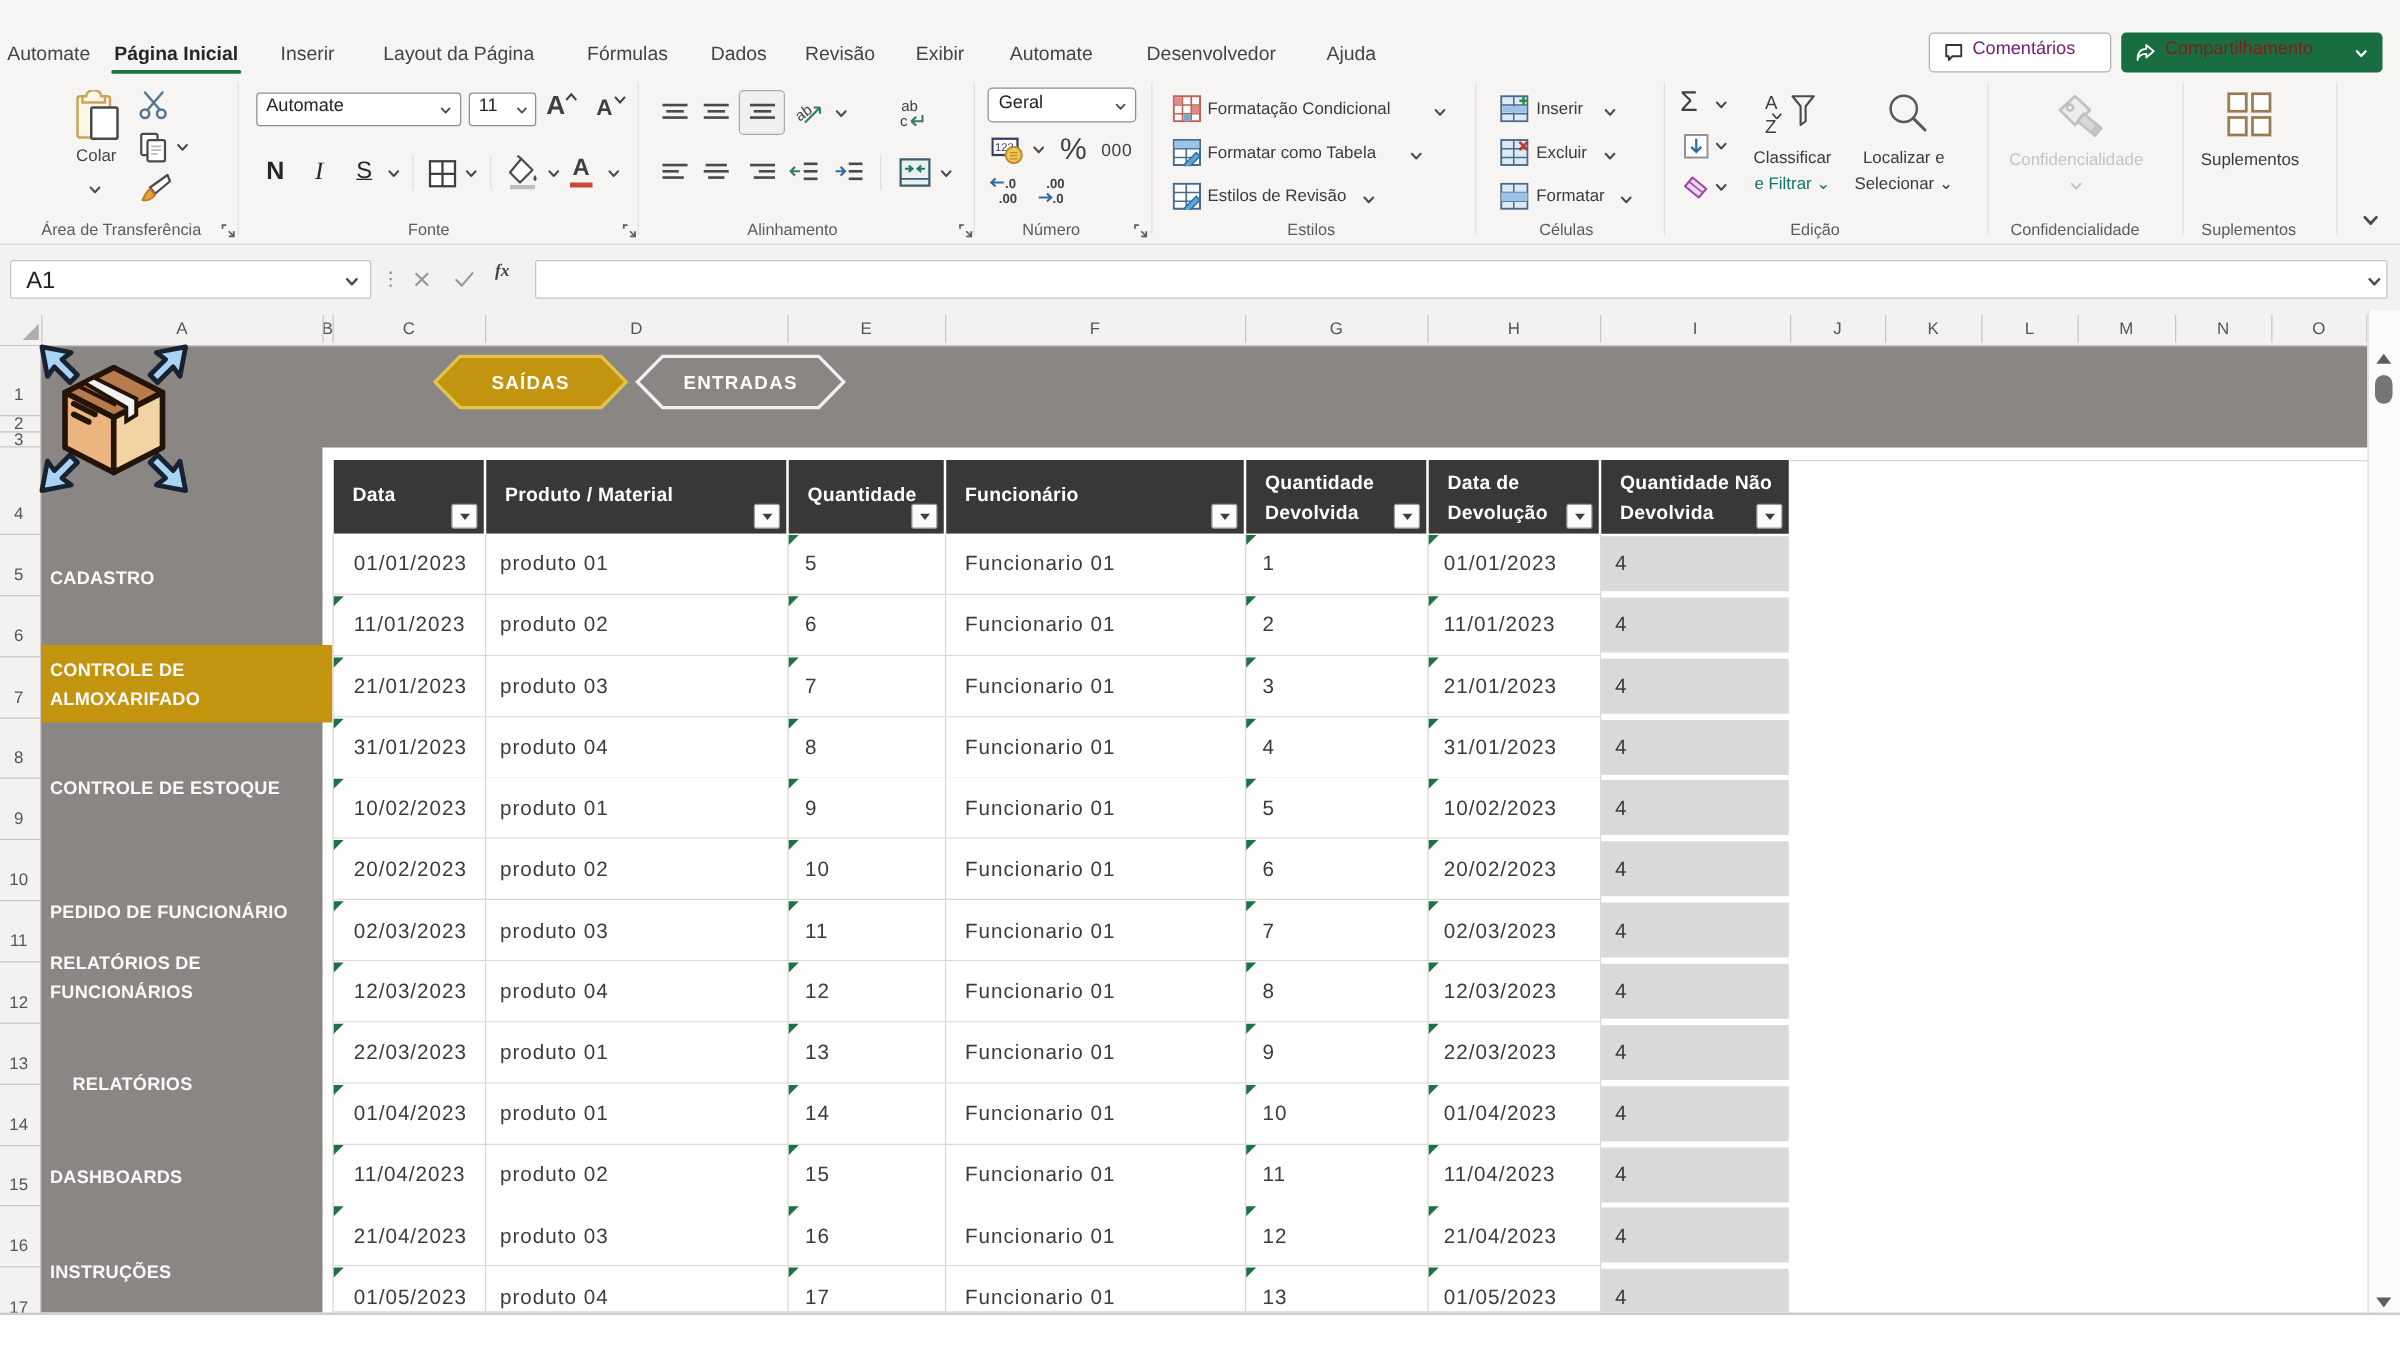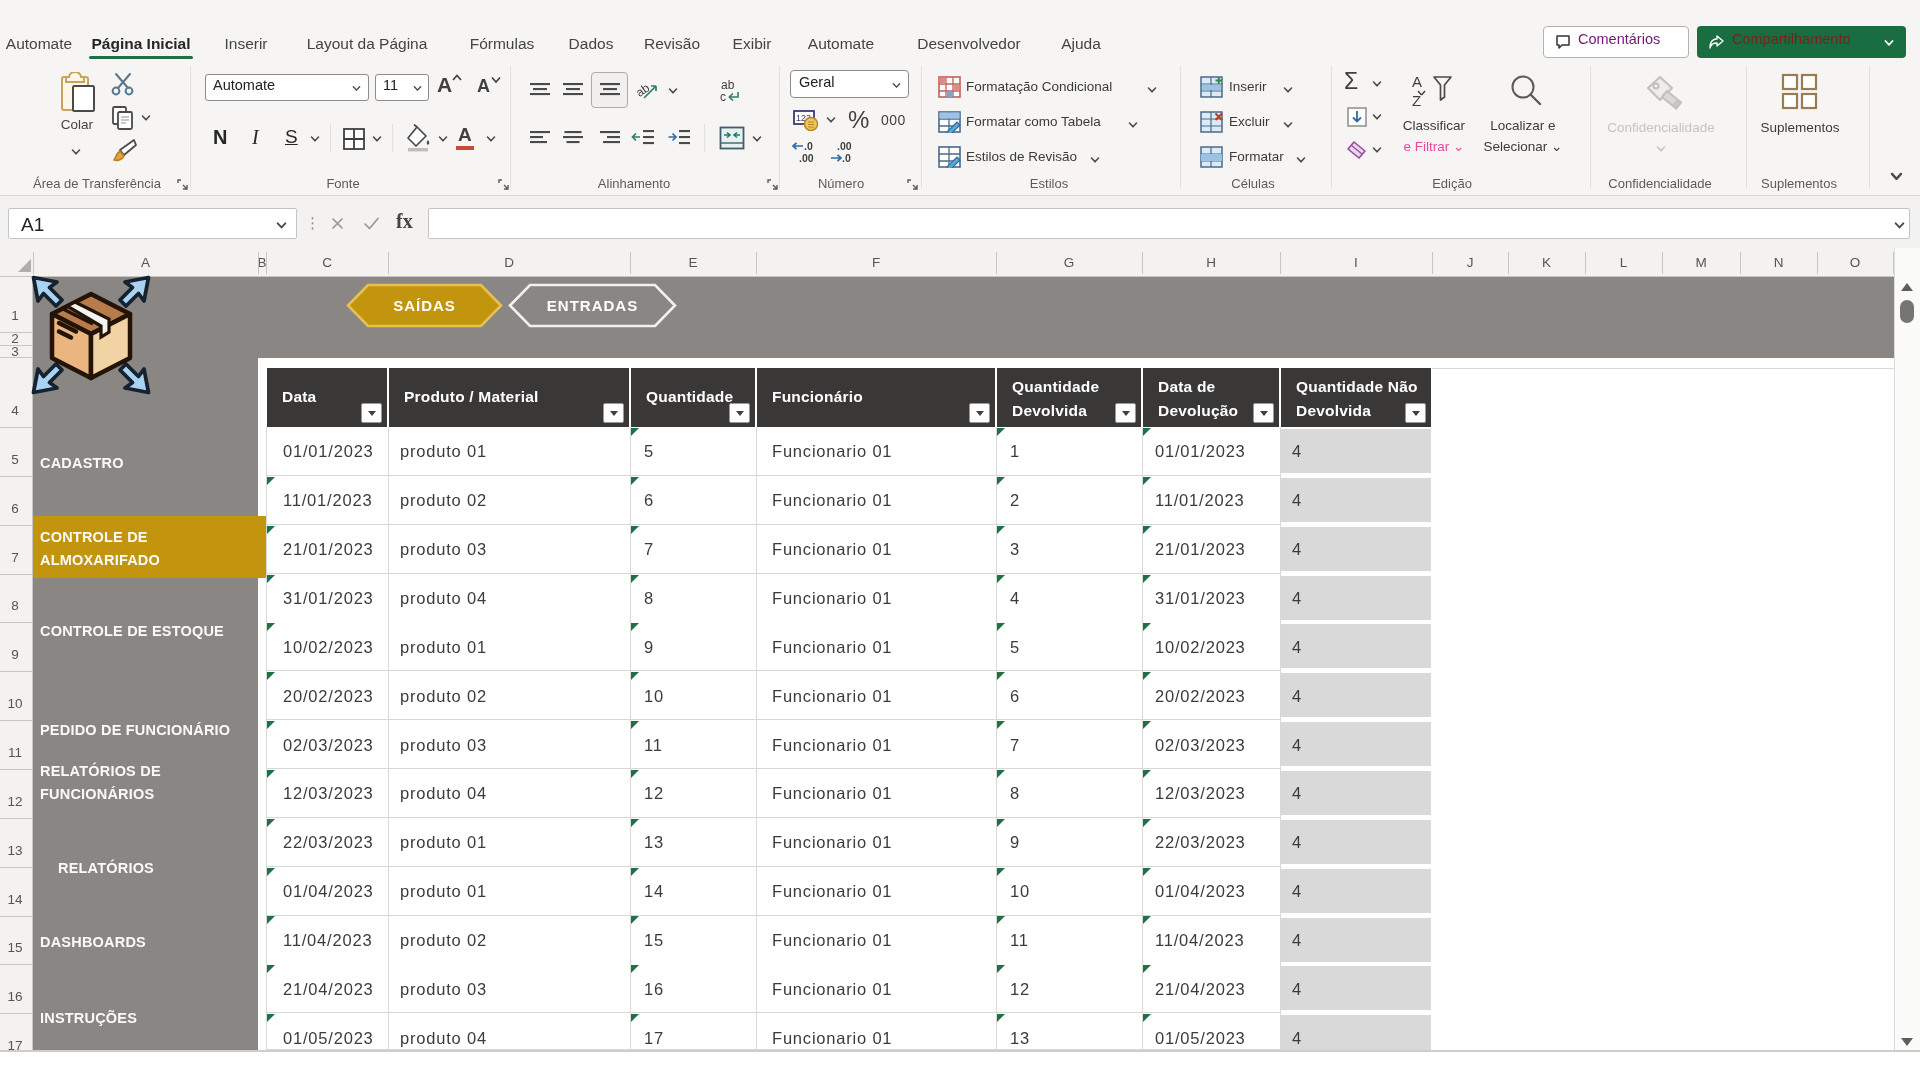--- a/index.html
+++ b/index.html
@@ -314,21 +314,21 @@
 <svg style="position:absolute;left:1372px;top:145px" width="10" height="10" viewBox="0 0 10 10">
     <path d="M1.5 3 L5 6.8 L8.5 3" fill="none" stroke="#4a4a4a" stroke-width="1.6" stroke-linecap="round" stroke-linejoin="round"></path>
   </svg>
 <svg style="position:absolute;left:1410px;top:72px" width="44" height="40" viewBox="0 0 44 40">
 <text x="2" y="15" font-size="15" fill="#3f3f3f">A</text>
 <text x="2" y="34" font-size="15" fill="#3f3f3f">Z</text>
 <path d="M8 19 l3.5 4 M11.5 23 l3.5 -4" stroke="#3f3f3f" stroke-width="1.4" fill="none"></path>
 <path d="M24 5 h17 l-6.5 8 v12 l-4 3 v-15 z" fill="none" stroke="#4a4a4a" stroke-width="1.7" stroke-linejoin="round"></path>
 </svg>
 <div style="position:absolute;left:1398px;top:118px;width:72px;text-align:center;font-size:13.5px;color:#3b3b3b">Classificar</div>
-<div style="position:absolute;left:1398px;top:138px;width:72px;text-align:center;font-size:13.5px;color:#ec4899">e Filtrar ⌄</div>
+<div style="position:absolute;left:1398px;top:138px;width:72px;text-align:center;font-size:13.5px;color:#0f766e">e Filtrar ⌄</div>
 <svg style="position:absolute;left:1506px;top:72px" width="40" height="40" viewBox="0 0 40 40">
 <circle cx="17" cy="15" r="10.5" fill="none" stroke="#5a5a5a" stroke-width="2"></circle>
 <path d="M24.5 22.5 L34 32" stroke="#5a5a5a" stroke-width="2.4" stroke-linecap="round"></path>
   </svg>
 <div style="position:absolute;left:1480px;top:118px;width:86px;text-align:center;font-size:13.5px;color:#3b3b3b">Localizar e</div>
 <div style="position:absolute;left:1480px;top:138px;width:86px;text-align:center;font-size:13.5px;color:#3b3b3b">Selecionar ⌄</div>
 <svg style="position:absolute;left:1642px;top:72px" width="42" height="42" viewBox="0 0 42 42">
 <g stroke="#c3c1bf" fill="#efedeb" stroke-width="2.2" stroke-linejoin="round">
 <path d="M6 16 L18 5 L30 16 L18 28 z"></path>
 <circle cx="14" cy="14" r="2.4" fill="#fff"></circle>
@@ -358,21 +358,21 @@
 <svg style="position:absolute;left:276px;top:220px" width="11" height="11" viewBox="0 0 10 10">
     <path d="M1.5 3 L5 6.8 L8.5 3" fill="none" stroke="#4a4a4a" stroke-width="1.7" stroke-linecap="round" stroke-linejoin="round"></path>
   </svg>
 <div style="position:absolute;left:305px;top:214px;font-size:15px;color:#8a8886;letter-spacing:0">⋮</div>
 <svg style="position:absolute;left:330px;top:216px" width="15" height="15" viewBox="0 0 15 15">
     <path d="M3 3 L12 12 M12 3 L3 12" stroke="#9a9896" stroke-width="1.7" stroke-linecap="round"></path>
   </svg>
 <svg style="position:absolute;left:363px;top:216px" width="17" height="15" viewBox="0 0 17 15">
     <path d="M2 8 L6.5 12.5 L15 2.5" fill="none" stroke="#9a9896" stroke-width="1.7" stroke-linecap="round" stroke-linejoin="round"></path>
   </svg>
-<div style="position:absolute;left:396px;top:210px;font-size:20px;font-family:'Liberation Serif',serif;font-weight:bold;color:#444">fx</div>
+<div style="position:absolute;left:396px;top:210px;font-size:14px;font-style:italic;font-family:'Liberation Serif',serif;font-weight:bold;color:#444">fx</div>
 <div style="position:absolute;left:428px;top:208px;width:1482px;height:31px;background:#fff;border:1px solid #c6c4c2;border-radius:2px"></div>
 <svg style="position:absolute;left:1894px;top:220px" width="11" height="11" viewBox="0 0 10 10">
     <path d="M1.5 3 L5 6.8 L8.5 3" fill="none" stroke="#4a4a4a" stroke-width="1.7" stroke-linecap="round" stroke-linejoin="round"></path>
   </svg>
 <div style="position:absolute;left:0;top:248px;width:1920px;height:29px;background:#f3f2f0;border-bottom:1px solid #c8c6c4"></div>
 <div class="colL" style="left:145.5px">A</div>
 <div class="colL" style="left:262.0px">B</div>
 <div class="colL" style="left:327.0px">C</div>
 <div class="colL" style="left:509.0px">D</div>
 <div class="colL" style="left:693.0px">E</div>

